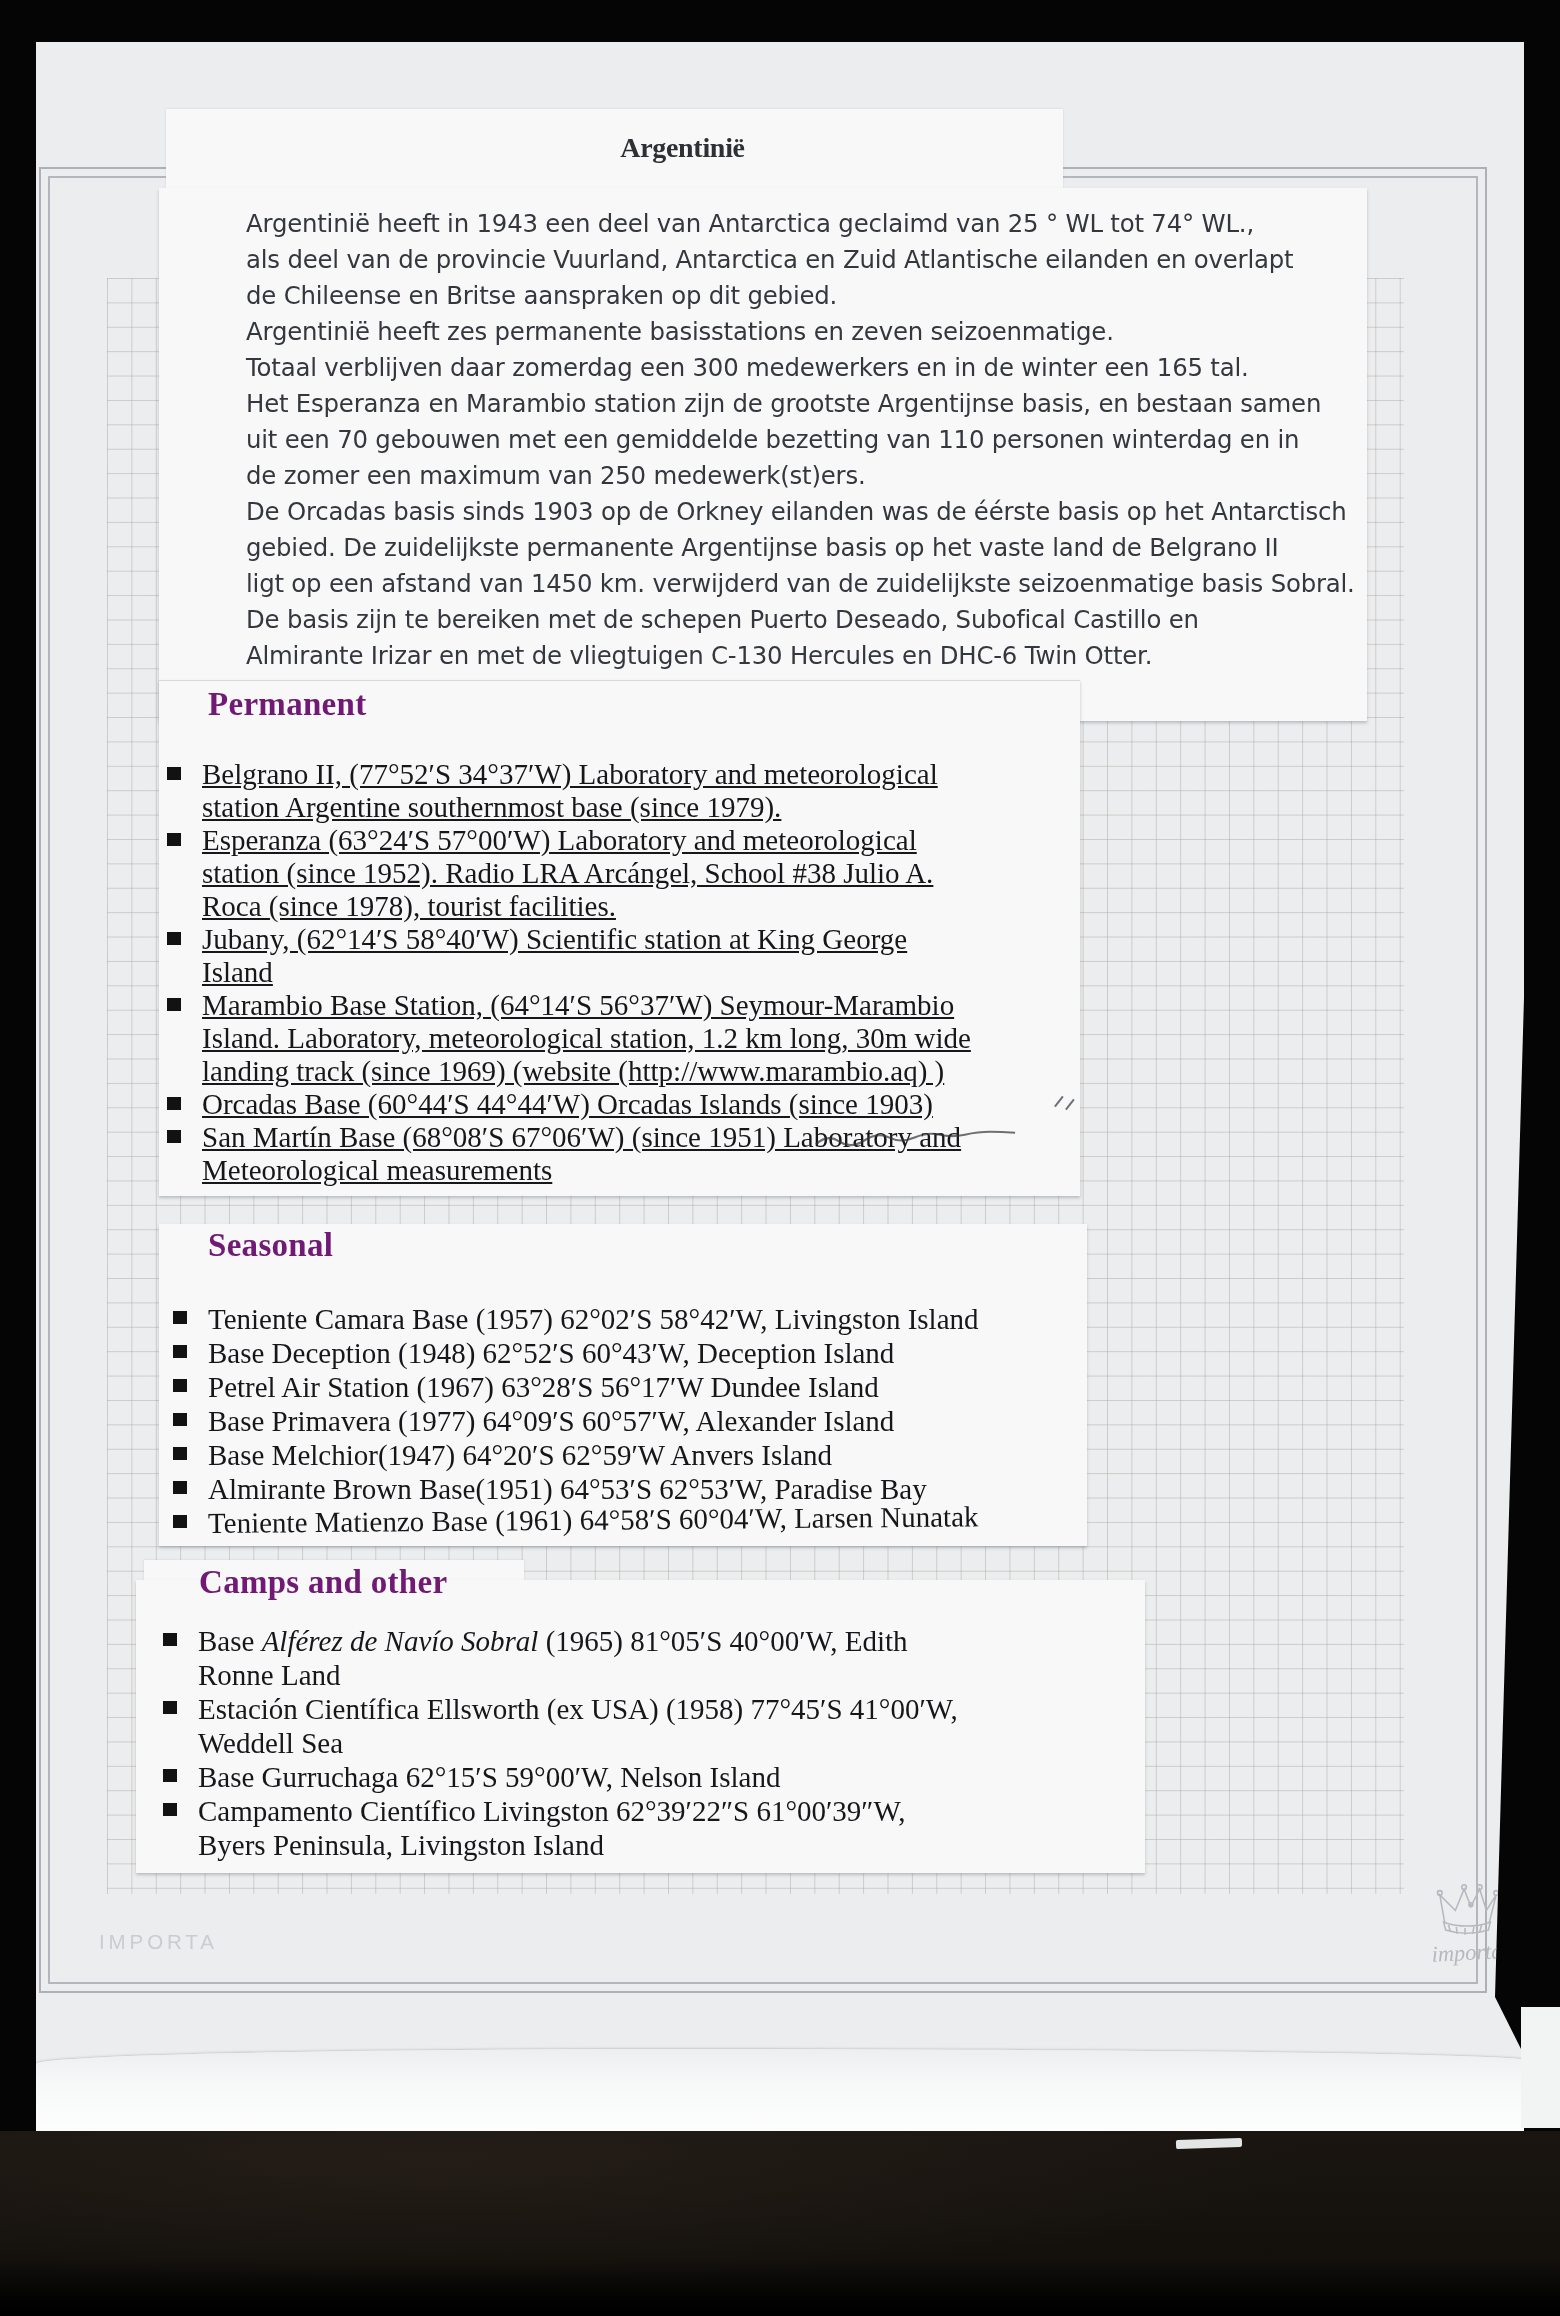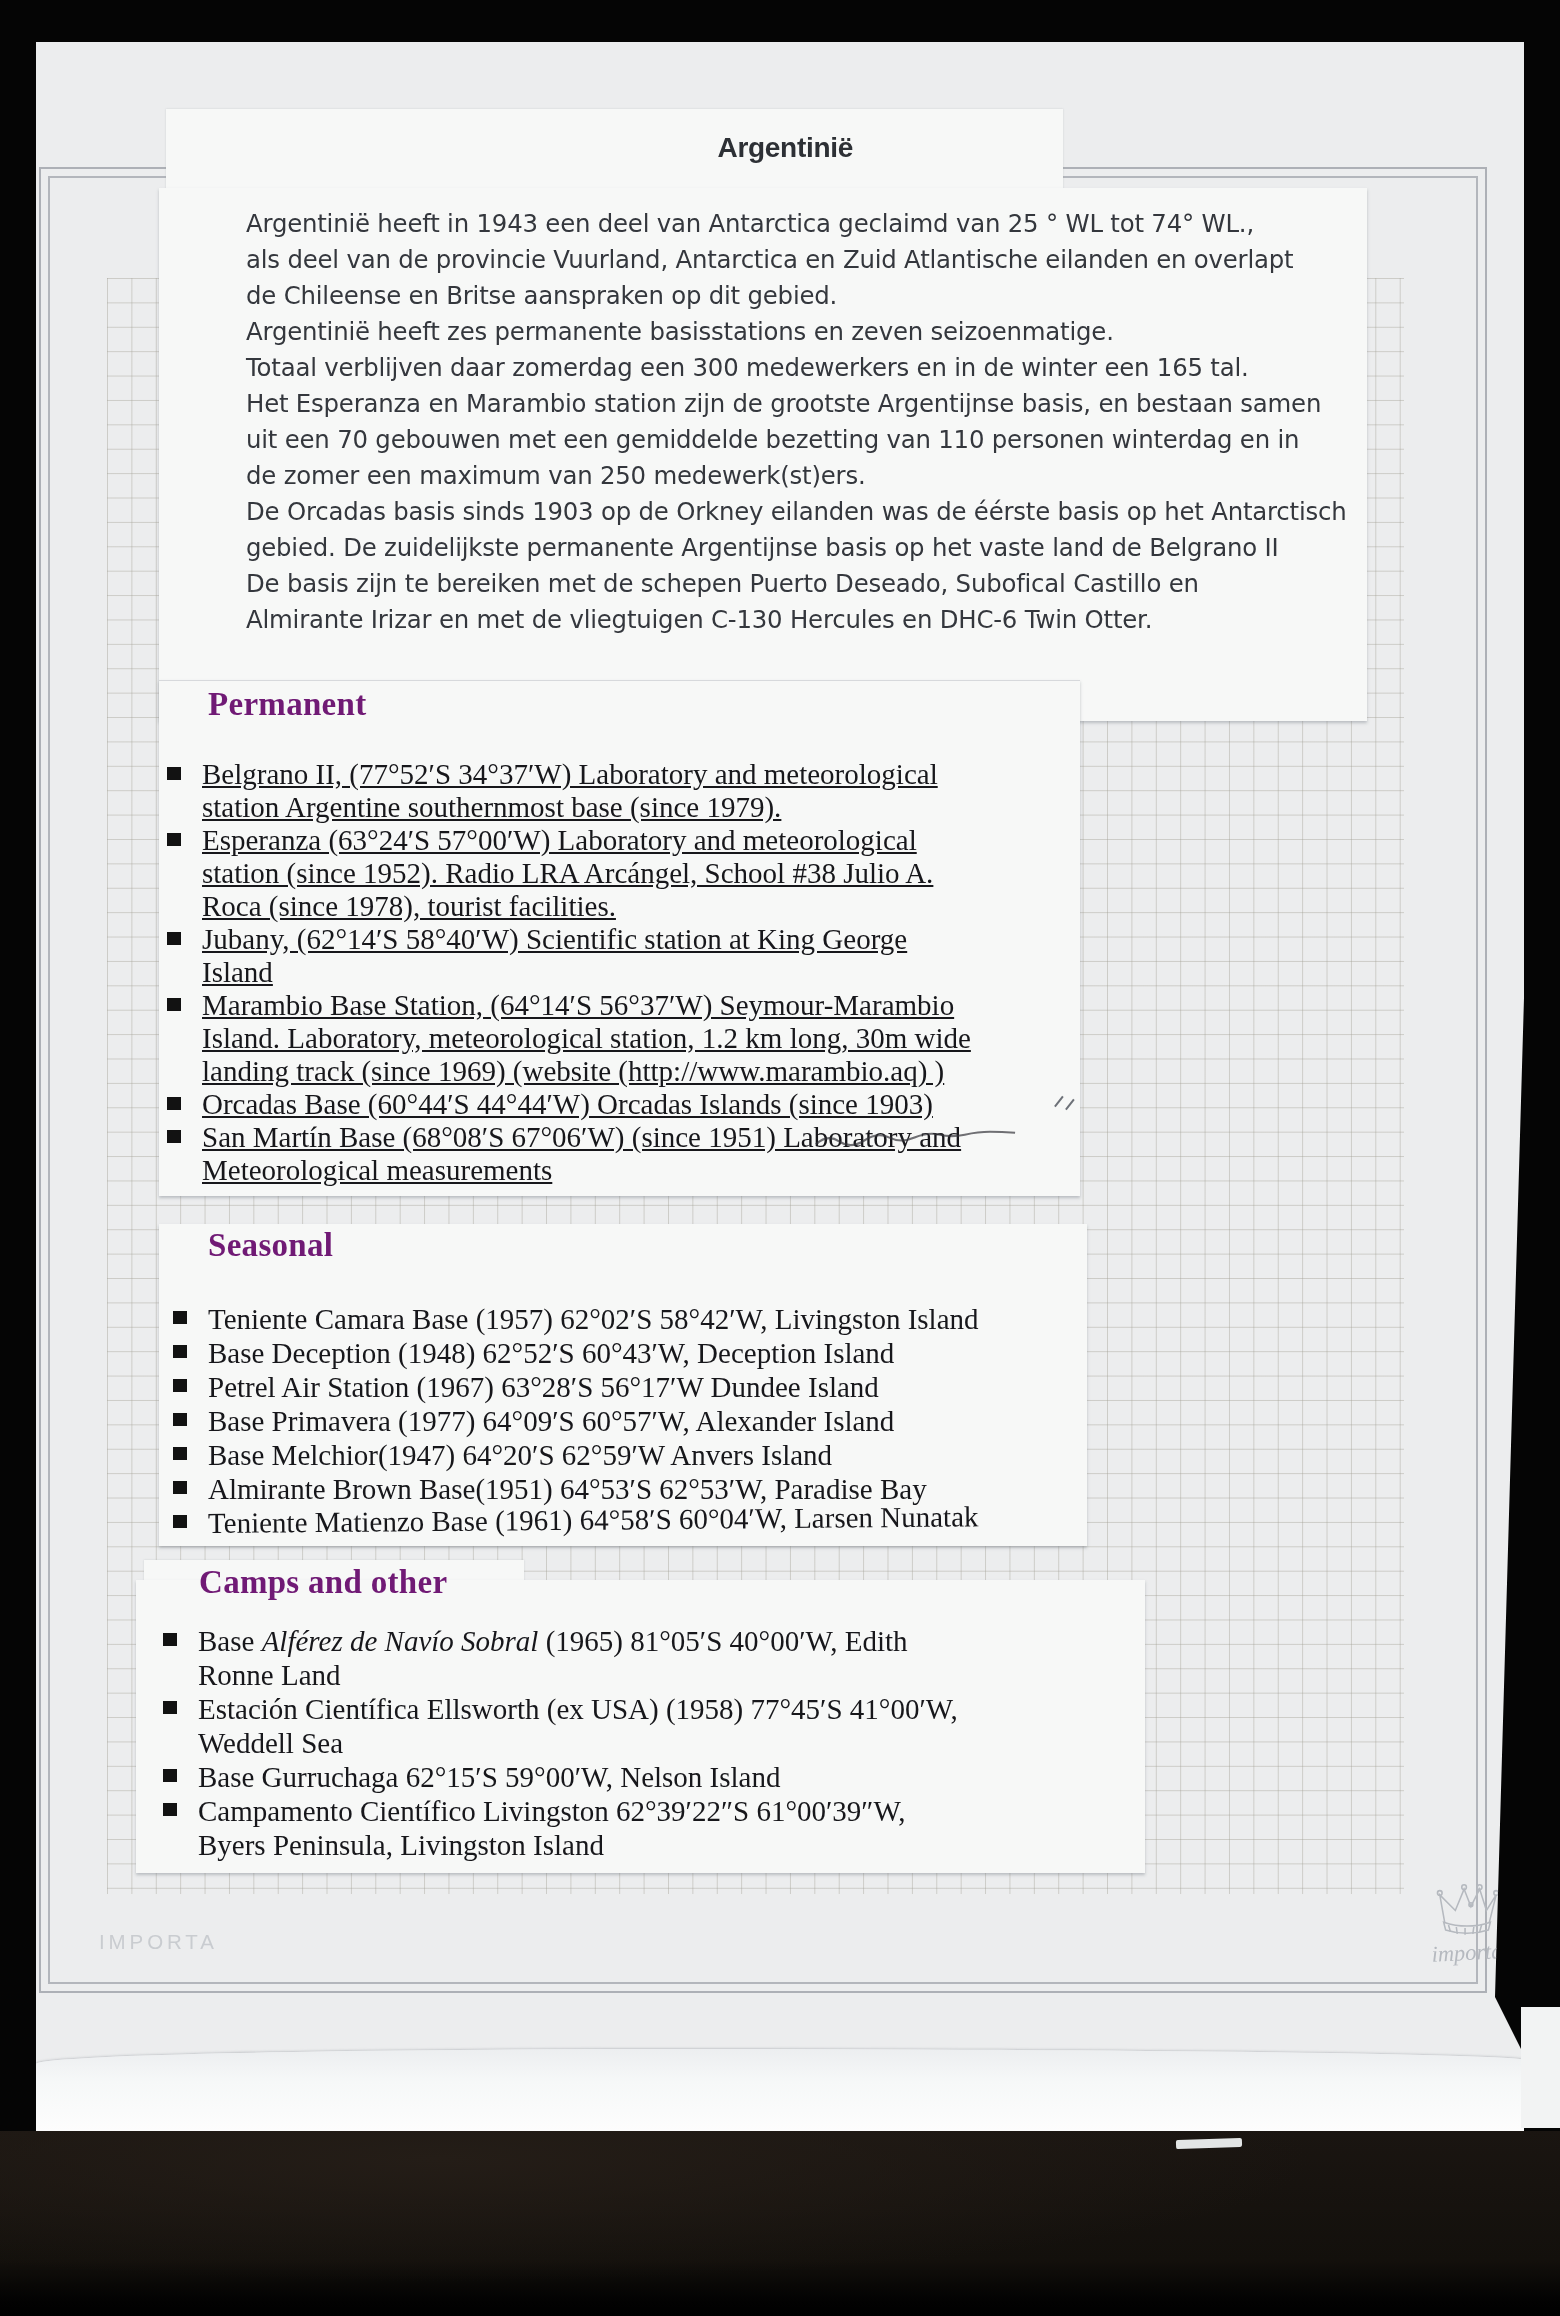--- a/index.html
+++ b/index.html
@@ -18,22 +18,22 @@
   .frame-inner{position:absolute;left:6.8px;top:6.8px;right:6.8px;bottom:6.8px;border:2px solid #b3b6bc;}
   
   .sheet{position:absolute;background:#f7f8f7;box-shadow:0 2px 2.9px rgba(125,130,140,.45);}
   .sheet-a{left:130px;top:67px;width:897px;height:90px;box-shadow:0 0 2px rgba(140,145,150,.3);}
   .sheet-b{left:123px;top:146px;width:1208px;height:533px;}
   .sheet-c{left:123px;top:638px;width:921px;height:515px;border-top:1px solid rgba(155,160,168,.35);}
   .sheet-d{left:123px;top:1182px;width:928px;height:322px;}
   .sheet-e1{left:108px;top:1518px;width:380px;height:60px;box-shadow:0 0 2px rgba(140,145,150,.3);}
   .sheet-e2{left:100px;top:1538px;width:1009px;height:293px;}
   
-  .title{position:absolute;left:476px;top:90px;width:341px;text-align:right;
-         font-family:Liberation Sans, sans-serif;font-weight:bold;font-size:28px;
+  .title{position:absolute;left:476px;top:90px;width:341px;text-align:center;
+         font-family:Liberation Serif, serif;font-weight:bold;font-size:28px;
          letter-spacing:-0.3px;color:#2d3035;}
   .dutch{position:absolute;left:210px;top:164px;font-family:"DejaVu Sans",sans-serif;
          font-size:24.4px;line-height:36px;color:#34373d;letter-spacing:-0.2px;}
   .ln{white-space:nowrap;}
   .heading{position:absolute;font-family:"Liberation Serif",serif;font-weight:bold;
          font-size:33px;letter-spacing:0.3px;color:#701a75;white-space:nowrap;}
   .h-perm{left:172px;top:644px;}
   .h-seas{left:172px;top:1185px;}
   .h-camp{left:163px;top:1522px;}
   .list{position:absolute;font-family:"Liberation Serif",serif;color:#17171b;font-size:29px;}
@@ -92,20 +92,21 @@
       <div class="ln">Argentinië heeft in 1943 een deel van Antarctica geclaimd van 25 ° WL tot 74° WL.,</div>
       <div class="ln">als deel van de provincie Vuurland, Antarctica en Zuid Atlantische eilanden en overlapt</div>
       <div class="ln">de Chileense en Britse aanspraken op dit gebied.</div>
       <div class="ln">Argentinië heeft zes permanente basisstations en zeven seizoenmatige.</div>
       <div class="ln">Totaal verblijven daar zomerdag een 300 medewerkers en in de winter een 165 tal.</div>
       <div class="ln">Het Esperanza  en Marambio station zijn de grootste Argentijnse basis, en bestaan samen</div>
       <div class="ln">uit een 70 gebouwen met een gemiddelde bezetting van 110 personen winterdag en in</div>
       <div class="ln">de zomer een maximum van 250 medewerk(st)ers.</div>
       <div class="ln">De Orcadas basis sinds 1903 op de Orkney eilanden was de éérste basis op het Antarctisch</div>
       <div class="ln">gebied.  De zuidelijkste permanente Argentijnse basis op het vaste land de Belgrano II</div>
+      <div class="ln">ligt op een afstand van 1450 km. verwijderd van de zuidelijkste seizoenmatige basis Sobral.</div>
       <div class="ln">De basis zijn te bereiken met de schepen Puerto Deseado, Subofical Castillo en</div>
       <div class="ln">Almirante Irizar en met de vliegtuigen C-130 Hercules en DHC-6 Twin Otter.</div>
     </div>
 
     <div class="heading h-perm">Permanent</div>
 
     <div class="list list-perm">
       <div class="li">
         <span class="bullet"></span>
         <div class="ln">Belgrano II, (77°52′S 34°37′W) Laboratory and meteorological</div>

